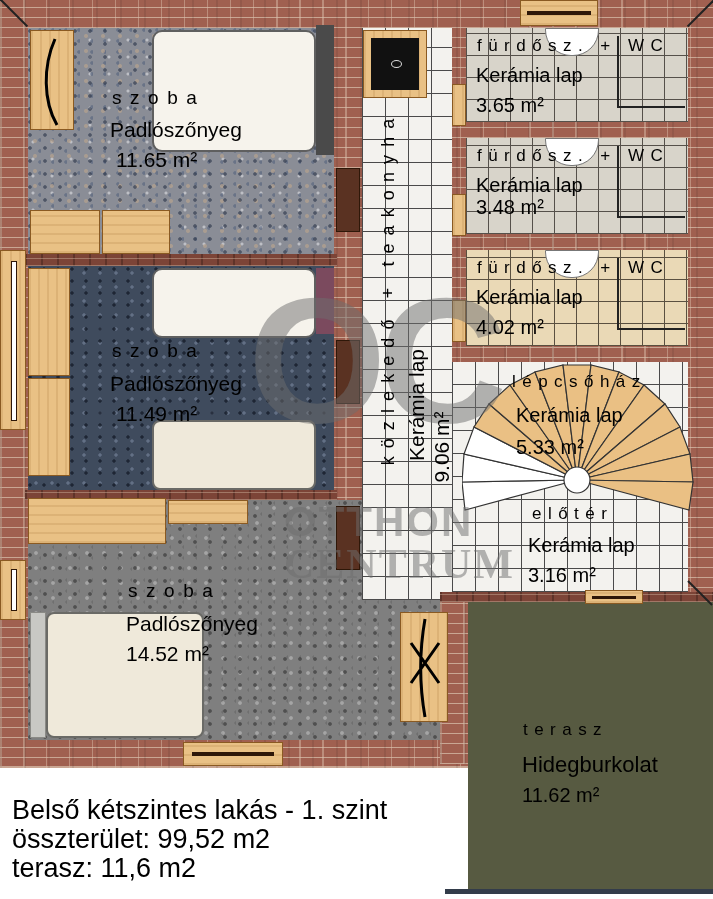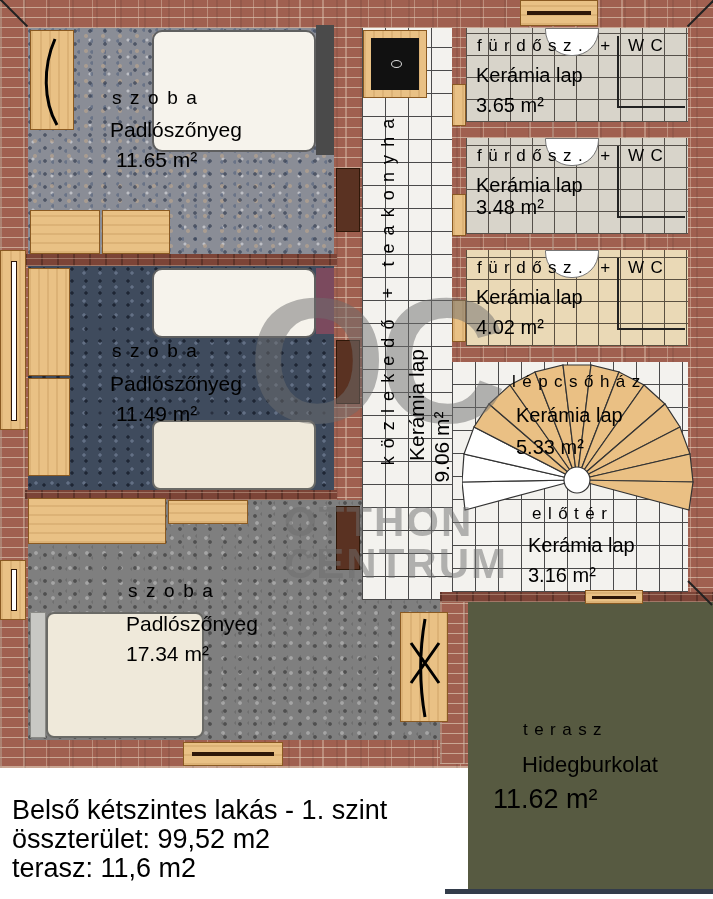--- a/index.html
+++ b/index.html
@@ -187,33 +187,33 @@
       <circle cx="115" cy="120" r="13" fill="#fff"></circle>
     </g>
   </svg>
 
   <div class="abs z4" style="left:-5px;top:12px;width:38px;height:2px;background:#222;transform:rotate(45deg);"></div>
   <div class="abs z4" style="left:682px;top:12px;width:38px;height:2px;background:#222;transform:rotate(-45deg);"></div>
   <div class="abs z4" style="left:683px;top:592px;width:34px;height:2px;background:#222;transform:rotate(45deg);"></div>
 
   <div class="abs wm z5" style="left:248px;top:272px;font-size:178px;letter-spacing:-8px;line-height:1;">OC</div>
   <div class="abs wm z5" style="left:284px;top:498px;font-size:42px;letter-spacing:2px;">OTTHON</div>
-  <div class="abs wm z5" style="left:284px;top:540px;font-size:42px;letter-spacing:2px;">CENTRUM</div>
+  <div class="abs wm z5" style="left:284px;top:540px;font-size:42px;letter-spacing:2px;font-family:Liberation Serif, serif;">CENTRUM</div>
 
   <div class="abs rname z6" style="left:112px;top:87px;">szoba</div>
   <div class="abs rline z6" style="left:110px;top:118px;">Padlószőnyeg</div>
   <div class="abs rline z6" style="left:116px;top:148px;">11.65 m²</div>
 
   <div class="abs rname z6" style="left:112px;top:340px;">szoba</div>
   <div class="abs rline z6" style="left:110px;top:372px;">Padlószőnyeg</div>
   <div class="abs rline z6" style="left:116px;top:402px;">11.49 m²</div>
 
   <div class="abs rname z6" style="left:128px;top:580px;">szoba</div>
   <div class="abs rline z6" style="left:126px;top:612px;">Padlószőnyeg</div>
-  <div class="abs rline z6" style="left:126px;top:642px;">17.34 m²</div>
+  <div class="abs rline z6" style="left:126px;top:642px;">14.52 m²</div>
 
   <div class="vlabel rname z6" style="left:388px;top:288px;font-size:18px;">közlekedő + teakonyha</div>
   <div class="vlabel rline z6" style="left:417px;top:405px;">Kerámia lap</div>
   <div class="vlabel rline z6" style="left:442px;top:447px;">9.06 m²</div>
 
   <div class="abs bname z6" style="left:477px;top:36px;">fürdősz. + WC</div>
   <div class="abs bline z6" style="left:476px;top:64px;">Kerámia lap</div>
   <div class="abs bline z6" style="left:476px;top:94px;">3.65 m²</div>
 
   <div class="abs bname z6" style="left:477px;top:146px;">fürdősz. + WC</div>
@@ -227,19 +227,19 @@
   <div class="abs bname z6" style="left:512px;top:372px;">lépcsőház</div>
   <div class="abs bline z6" style="left:516px;top:404px;">Kerámia lap</div>
   <div class="abs bline z6" style="left:516px;top:436px;">5.33 m²</div>
 
   <div class="abs bname z6" style="left:532px;top:504px;">előtér</div>
   <div class="abs bline z6" style="left:528px;top:534px;">Kerámia lap</div>
   <div class="abs bline z6" style="left:528px;top:564px;">3.16 m²</div>
 
   <div class="abs bname z6" style="left:523px;top:720px;">terasz</div>
   <div class="abs bline z6" style="left:522px;top:752px;font-size:22px;">Hidegburkolat</div>
-  <div class="abs bline z6" style="left:493px;top:784px;font-size:27px;">11.62 m²</div>
+  <div class="abs bline z6" style="left:522px;top:784px;font-size:20px;">11.62 m²</div>
 
   <div class="abs footer z6" style="left:12px;top:795px;">Belső kétszintes lakás - 1. szint</div>
   <div class="abs footer z6" style="left:12px;top:824px;">összterület: 99,52 m2</div>
   <div class="abs footer z6" style="left:12px;top:853px;text-align:right;">terasz: 11,6 m2</div>
 
 </div>
 
 </body></html>

